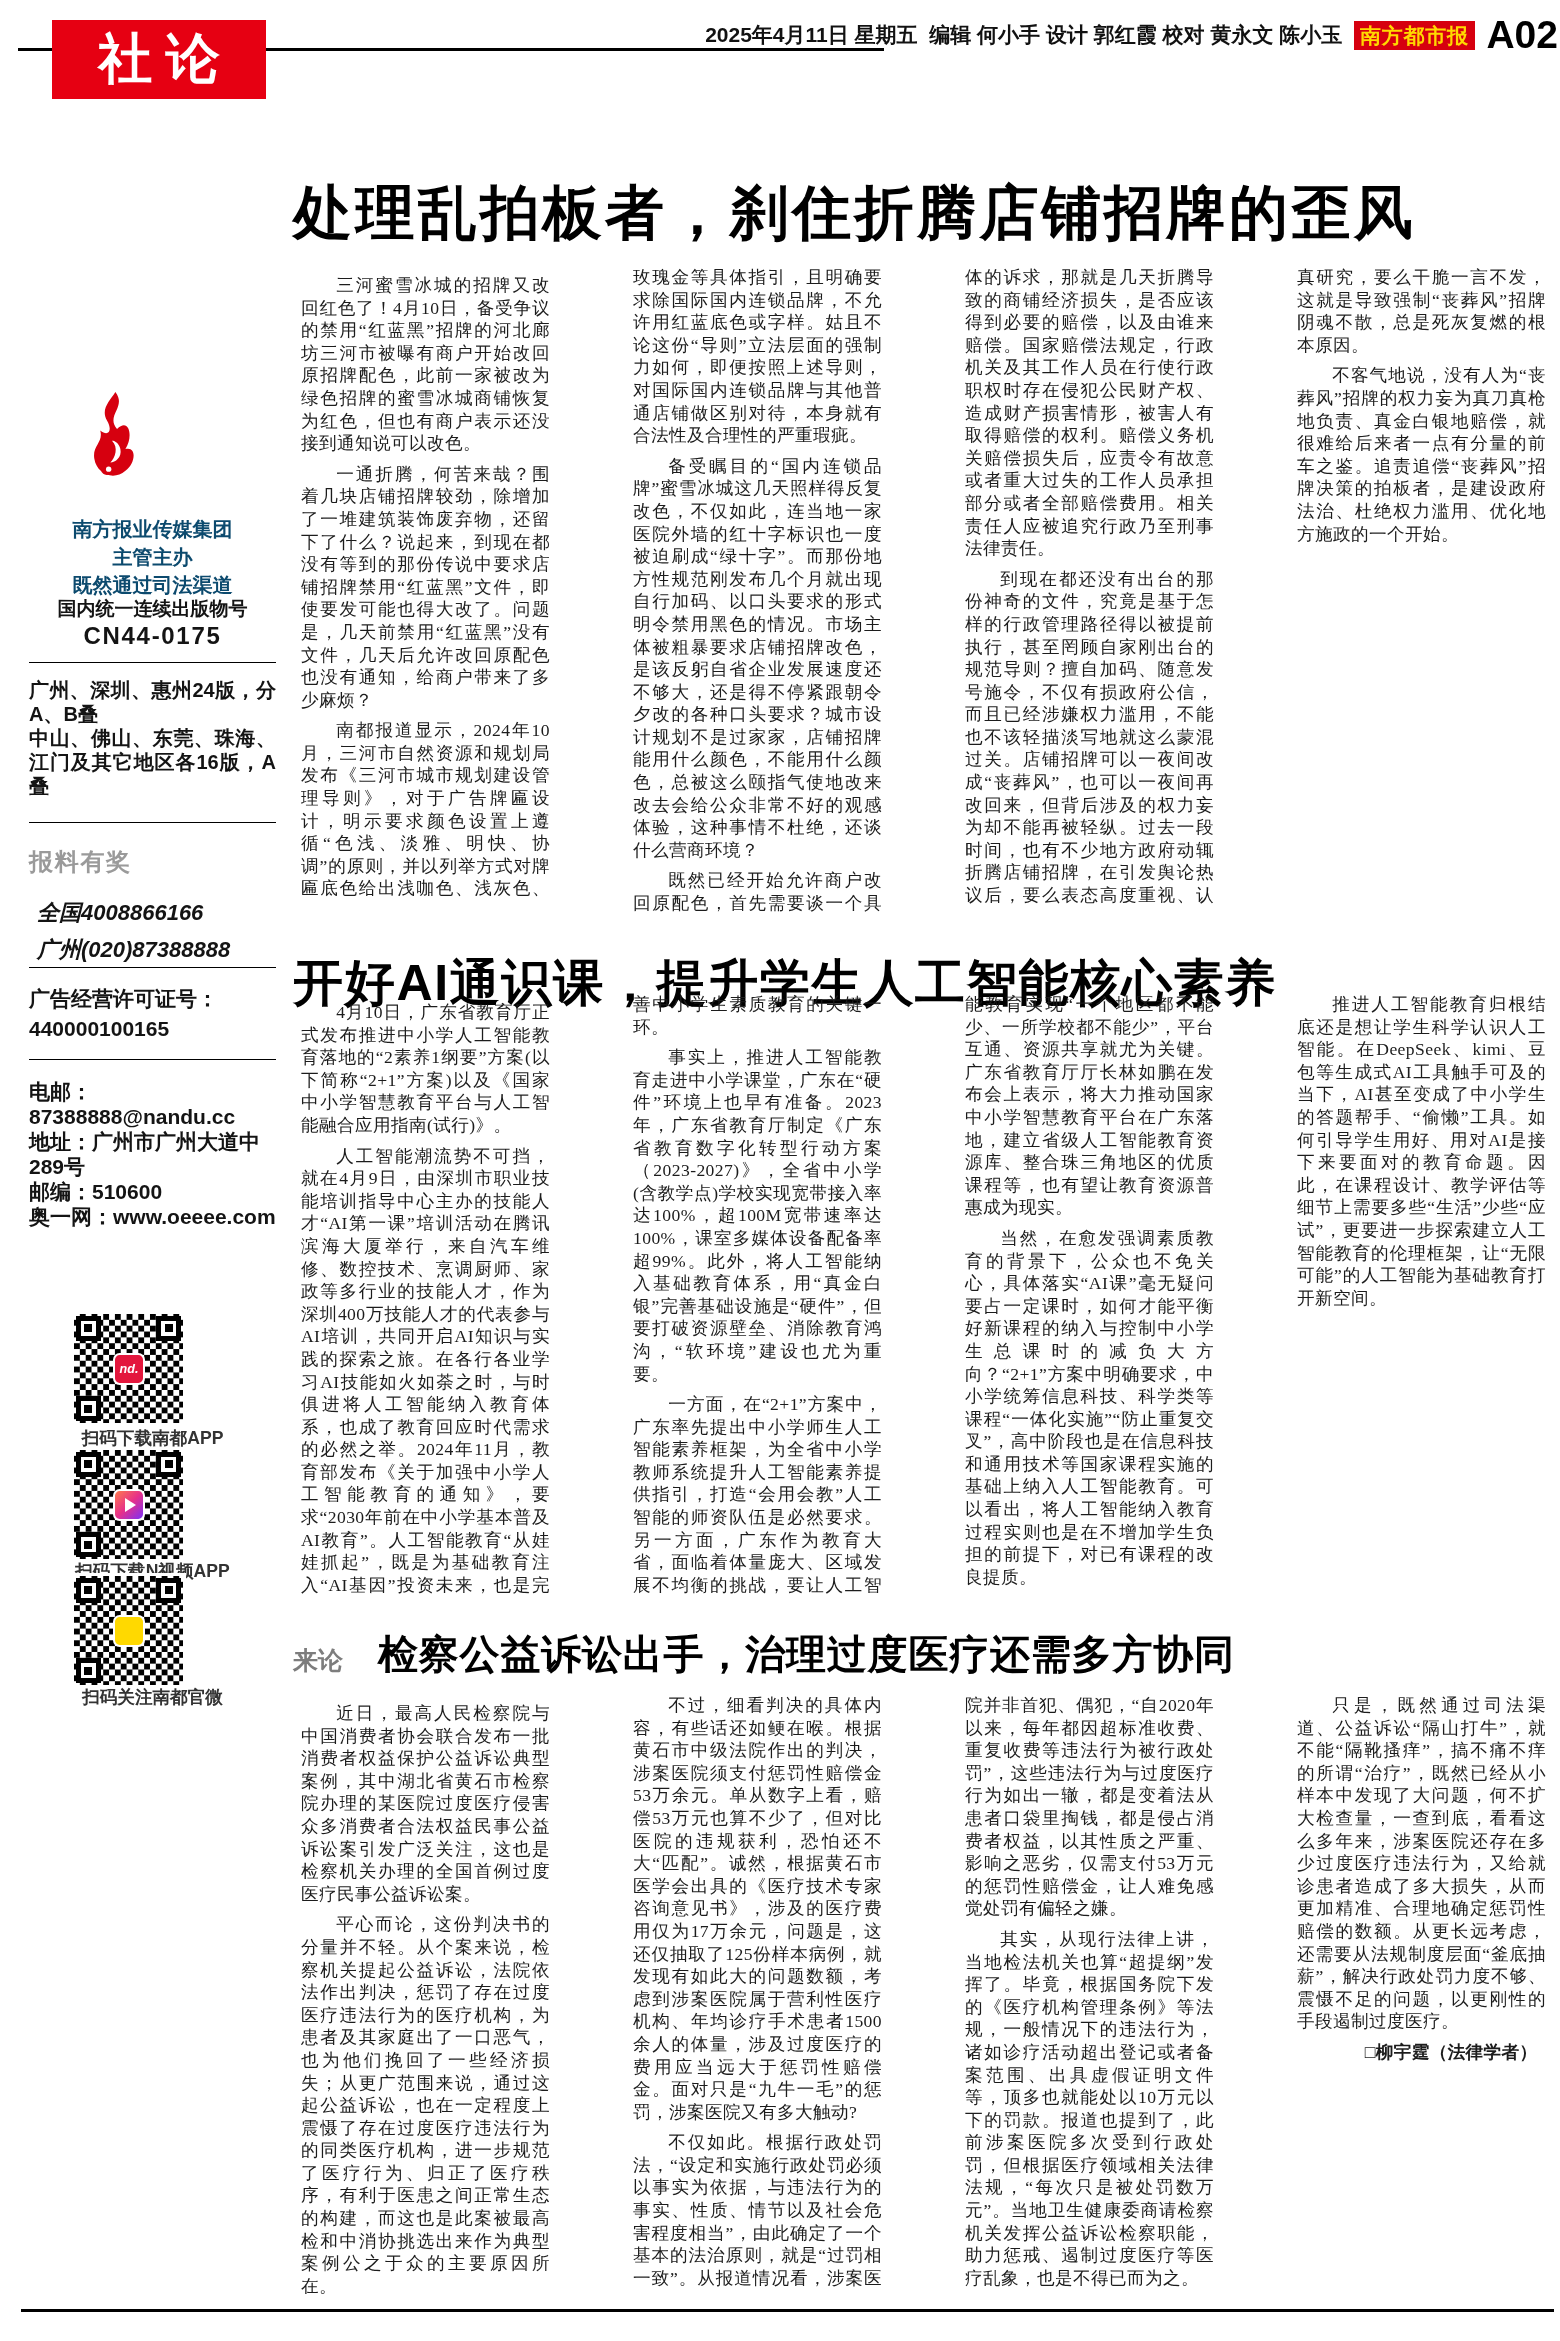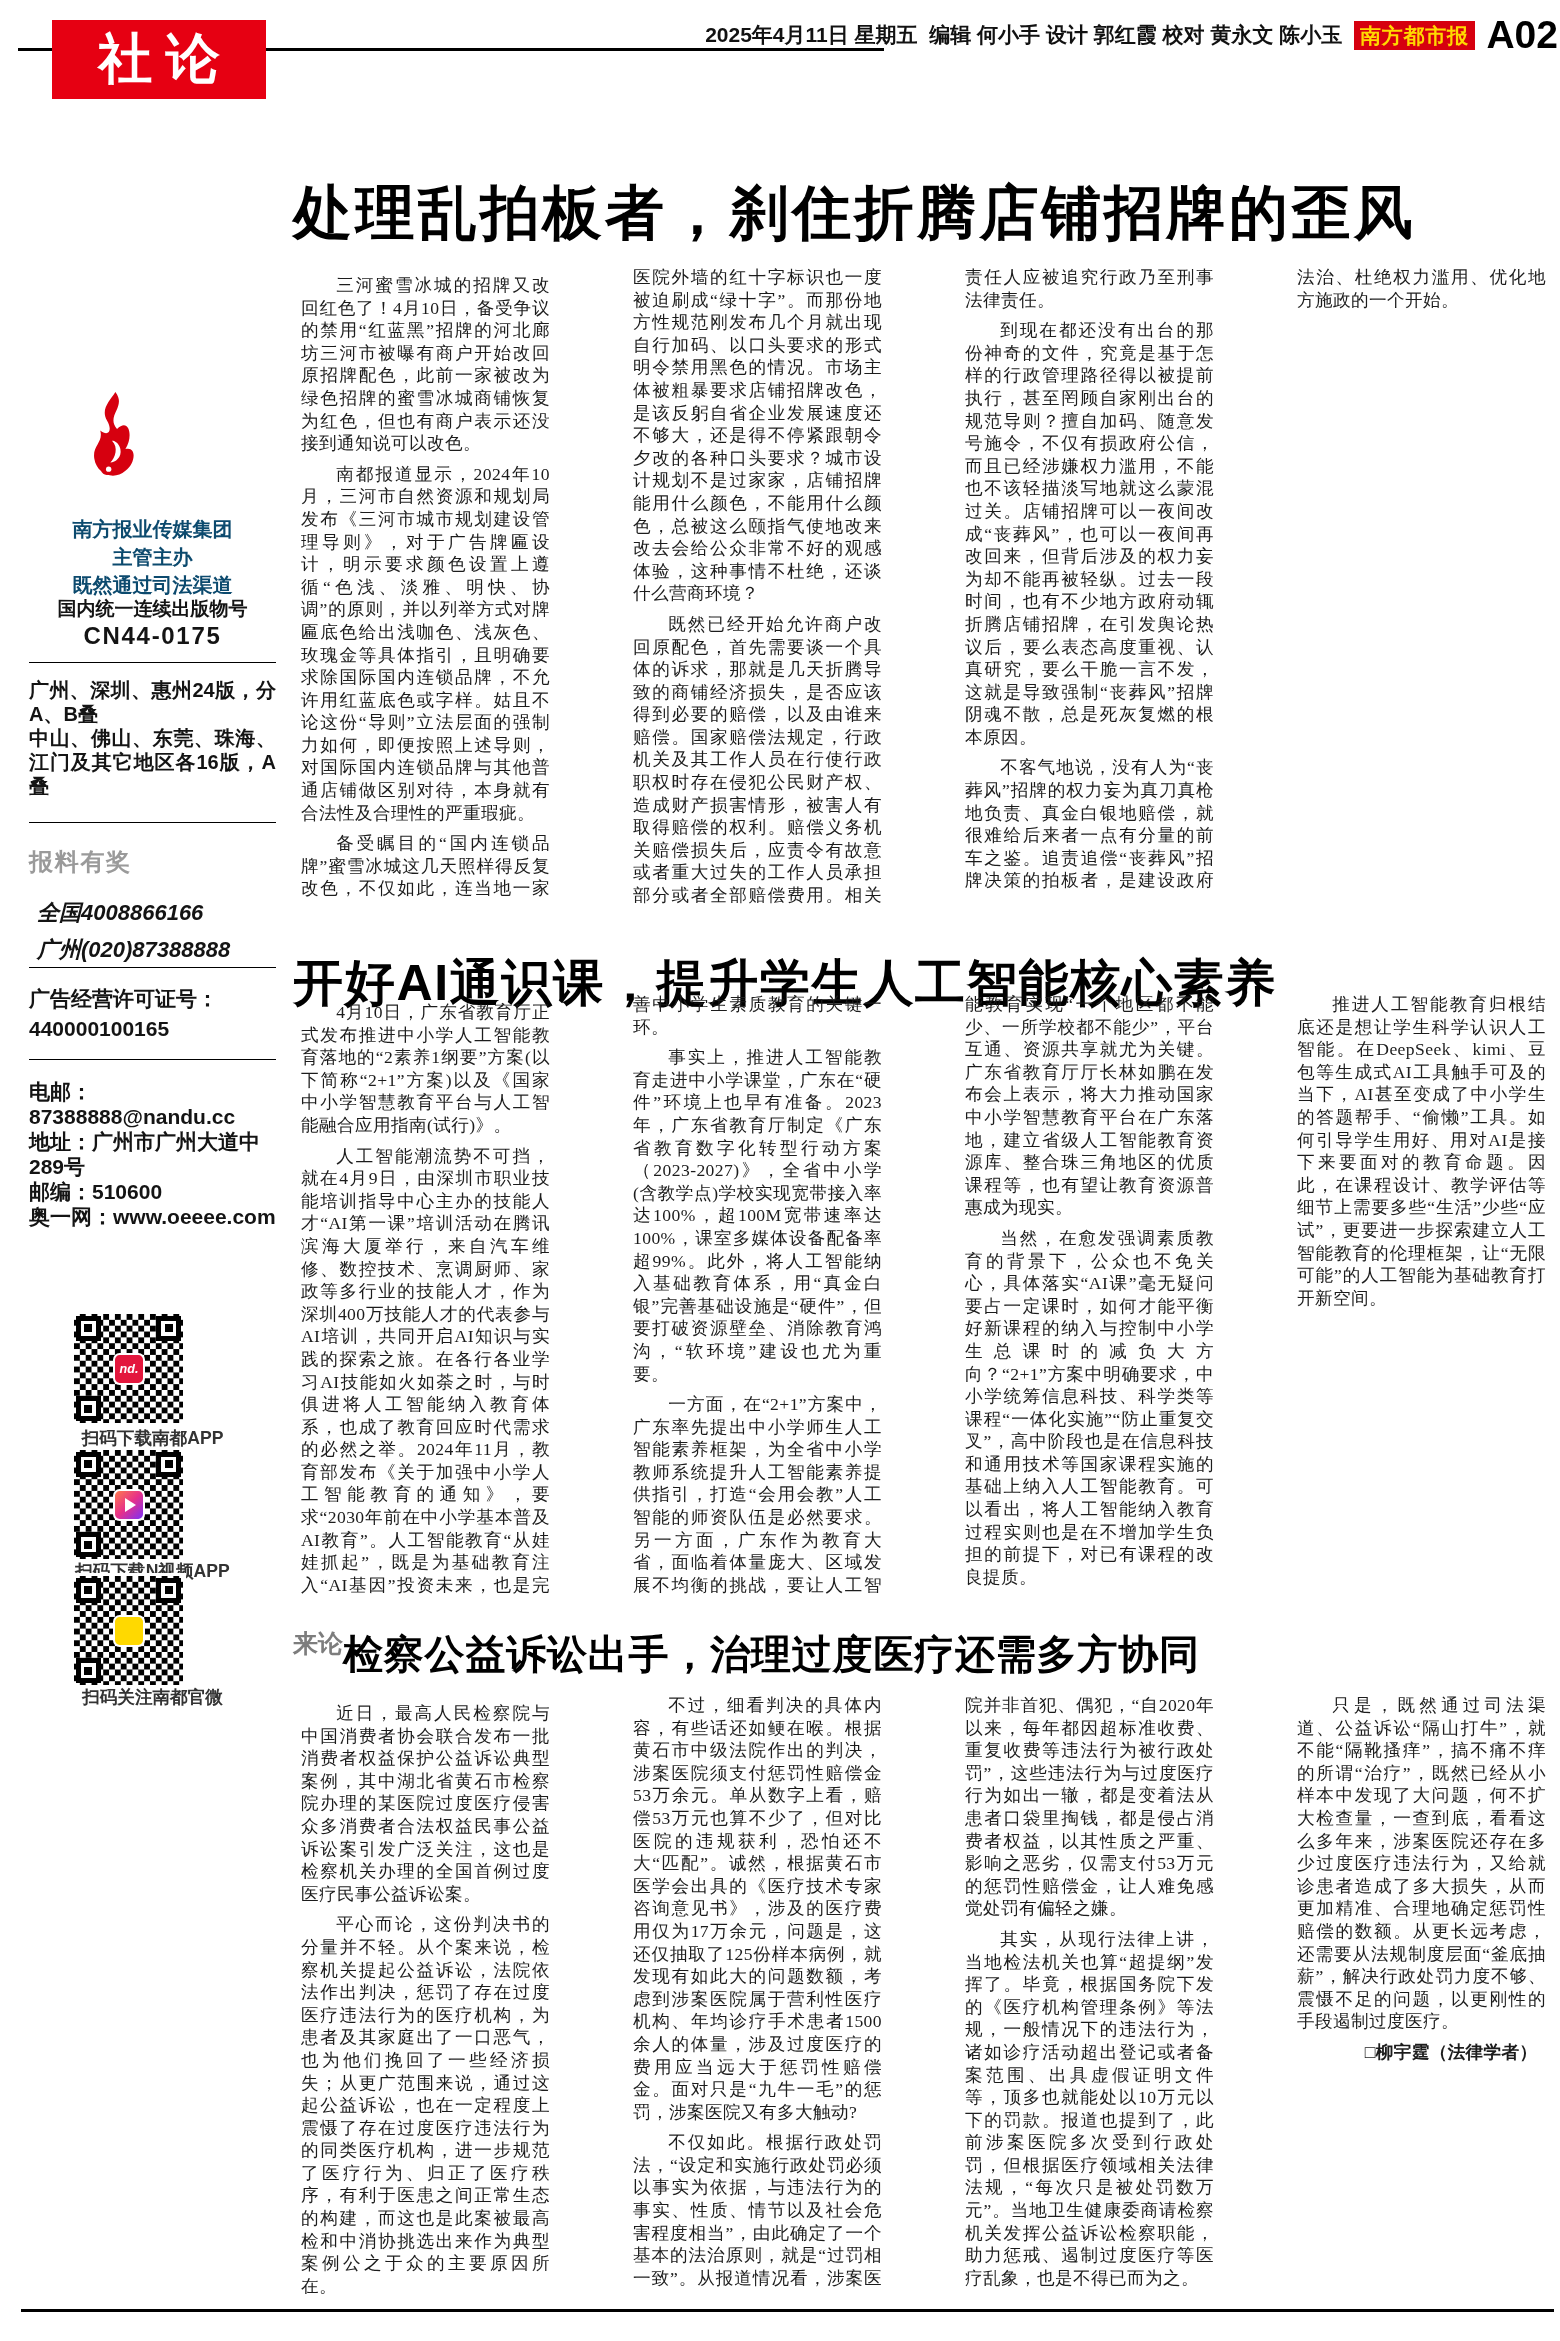--- a/index.html
+++ b/index.html
@@ -63,21 +63,21 @@
   .badge-weibo { background:#ffd900; color:#d6000f; font-size:7.5px; font-weight:900; overflow:hidden; }
   .qr-caption { left:29px; width:247px; font-size:17.6px; font-weight:700; color:#333; text-align:center; }
 
   
   .article-title {
     left:293px; width:1265px; font-weight:900; color:#000; white-space:nowrap;
     font-family:"Liberation Sans", sans-serif;
   }
   .a1-title { top:174px; font-size:59px; letter-spacing:3.4px; }
   .a2-title { top:950px; font-size:50px; letter-spacing:1.7px; }
-  .a3-header { top:1627px; left:293px; width:1265px; display:flex; }
+  .a3-header { top:1627px; left:293px; width:1265px; display:flex; align-items:flex-end; gap:35px; }
   .a3-label { font-size:25px; font-weight:900; color:#7d7d7d; padding-bottom:5px; }
   .a3-title { font-size:40px; font-weight:900; color:#000; white-space:nowrap; letter-spacing:0.8px; }
 
   .article-body {
     left:293px; width:1261px; column-count:4; column-gap:67px; column-fill:auto;
     font-family:"Liberation Serif", serif; font-size:17.6px; line-height:22.6px;
     text-align:justify; color:#1c1c1c; letter-spacing:0.4px; overflow:hidden;
   }
   .article-body p { text-indent:2em; margin:8px; }
   .a1-body { top:266px; height:653px; }
@@ -166,20 +166,21 @@
     <div class="finder f-tl"></div>
     <div class="finder f-tr"></div>
     <div class="finder f-bl"></div>
     <div class="center-badge badge-weibo"></div>
   </div>
   <div class="abs qr-caption" style="top:1685px">扫码关注南都官微</div>
 
   <div class="abs article-title a1-title">处理乱拍板者，刹住折腾店铺招牌的歪风</div>
   <div class="abs article-body a1-body">
       <p>三河蜜雪冰城的招牌又改回红色了！4月10日，备受争议的禁用“红蓝黑”招牌的河北廊坊三河市被曝有商户开始改回原招牌配色，此前一家被改为绿色招牌的蜜雪冰城商铺恢复为红色，但也有商户表示还没接到通知说可以改色。</p>
+      <p>一通折腾，何苦来哉？围着几块店铺招牌较劲，除增加了一堆建筑装饰废弃物，还留下了什么？说起来，到现在都没有等到的那份传说中要求店铺招牌禁用“红蓝黑”文件，即使要发可能也得大改了。问题是，几天前禁用“红蓝黑”没有文件，几天后允许改回原配色也没有通知，给商户带来了多少麻烦？</p>
       <p>南都报道显示，2024年10月，三河市自然资源和规划局发布《三河市城市规划建设管理导则》，对于广告牌匾设计，明示要求颜色设置上遵循“色浅、淡雅、明快、协调”的原则，并以列举方式对牌匾底色给出浅咖色、浅灰色、玫瑰金等具体指引，且明确要求除国际国内连锁品牌，不允许用红蓝底色或字样。姑且不论这份“导则”立法层面的强制力如何，即便按照上述导则，对国际国内连锁品牌与其他普通店铺做区别对待，本身就有合法性及合理性的严重瑕疵。</p>
       <p>备受瞩目的“国内连锁品牌”蜜雪冰城这几天照样得反复改色，不仅如此，连当地一家医院外墙的红十字标识也一度被迫刷成“绿十字”。而那份地方性规范刚发布几个月就出现自行加码、以口头要求的形式明令禁用黑色的情况。市场主体被粗暴要求店铺招牌改色，是该反躬自省企业发展速度还不够大，还是得不停紧跟朝令夕改的各种口头要求？城市设计规划不是过家家，店铺招牌能用什么颜色，不能用什么颜色，总被这么颐指气使地改来改去会给公众非常不好的观感体验，这种事情不杜绝，还谈什么营商环境？</p>
       <p>既然已经开始允许商户改回原配色，首先需要谈一个具体的诉求，那就是几天折腾导致的商铺经济损失，是否应该得到必要的赔偿，以及由谁来赔偿。国家赔偿法规定，行政机关及其工作人员在行使行政职权时存在侵犯公民财产权、造成财产损害情形，被害人有取得赔偿的权利。赔偿义务机关赔偿损失后，应责令有故意或者重大过失的工作人员承担部分或者全部赔偿费用。相关责任人应被追究行政乃至刑事法律责任。</p>
       <p>到现在都还没有出台的那份神奇的文件，究竟是基于怎样的行政管理路径得以被提前执行，甚至罔顾自家刚出台的规范导则？擅自加码、随意发号施令，不仅有损政府公信，而且已经涉嫌权力滥用，不能也不该轻描淡写地就这么蒙混过关。店铺招牌可以一夜间改成“丧葬风”，也可以一夜间再改回来，但背后涉及的权力妄为却不能再被轻纵。过去一段时间，也有不少地方政府动辄折腾店铺招牌，在引发舆论热议后，要么表态高度重视、认真研究，要么干脆一言不发，这就是导致强制“丧葬风”招牌阴魂不散，总是死灰复燃的根本原因。</p>
       <p>不客气地说，没有人为“丧葬风”招牌的权力妄为真刀真枪地负责、真金白银地赔偿，就很难给后来者一点有分量的前车之鉴。追责追偿“丧葬风”招牌决策的拍板者，是建设政府法治、杜绝权力滥用、优化地方施政的一个开始。</p>
     </div>
 
   <div class="abs article-title a2-title">开好AI通识课，提升学生人工智能核心素养</div>
   <div class="abs article-body a2-body">
       <p>4月10日，广东省教育厅正式发布推进中小学人工智能教育落地的“2素养1纲要”方案(以下简称“2+1”方案)以及《国家中小学智慧教育平台与人工智能融合应用指南(试行)》。</p>

